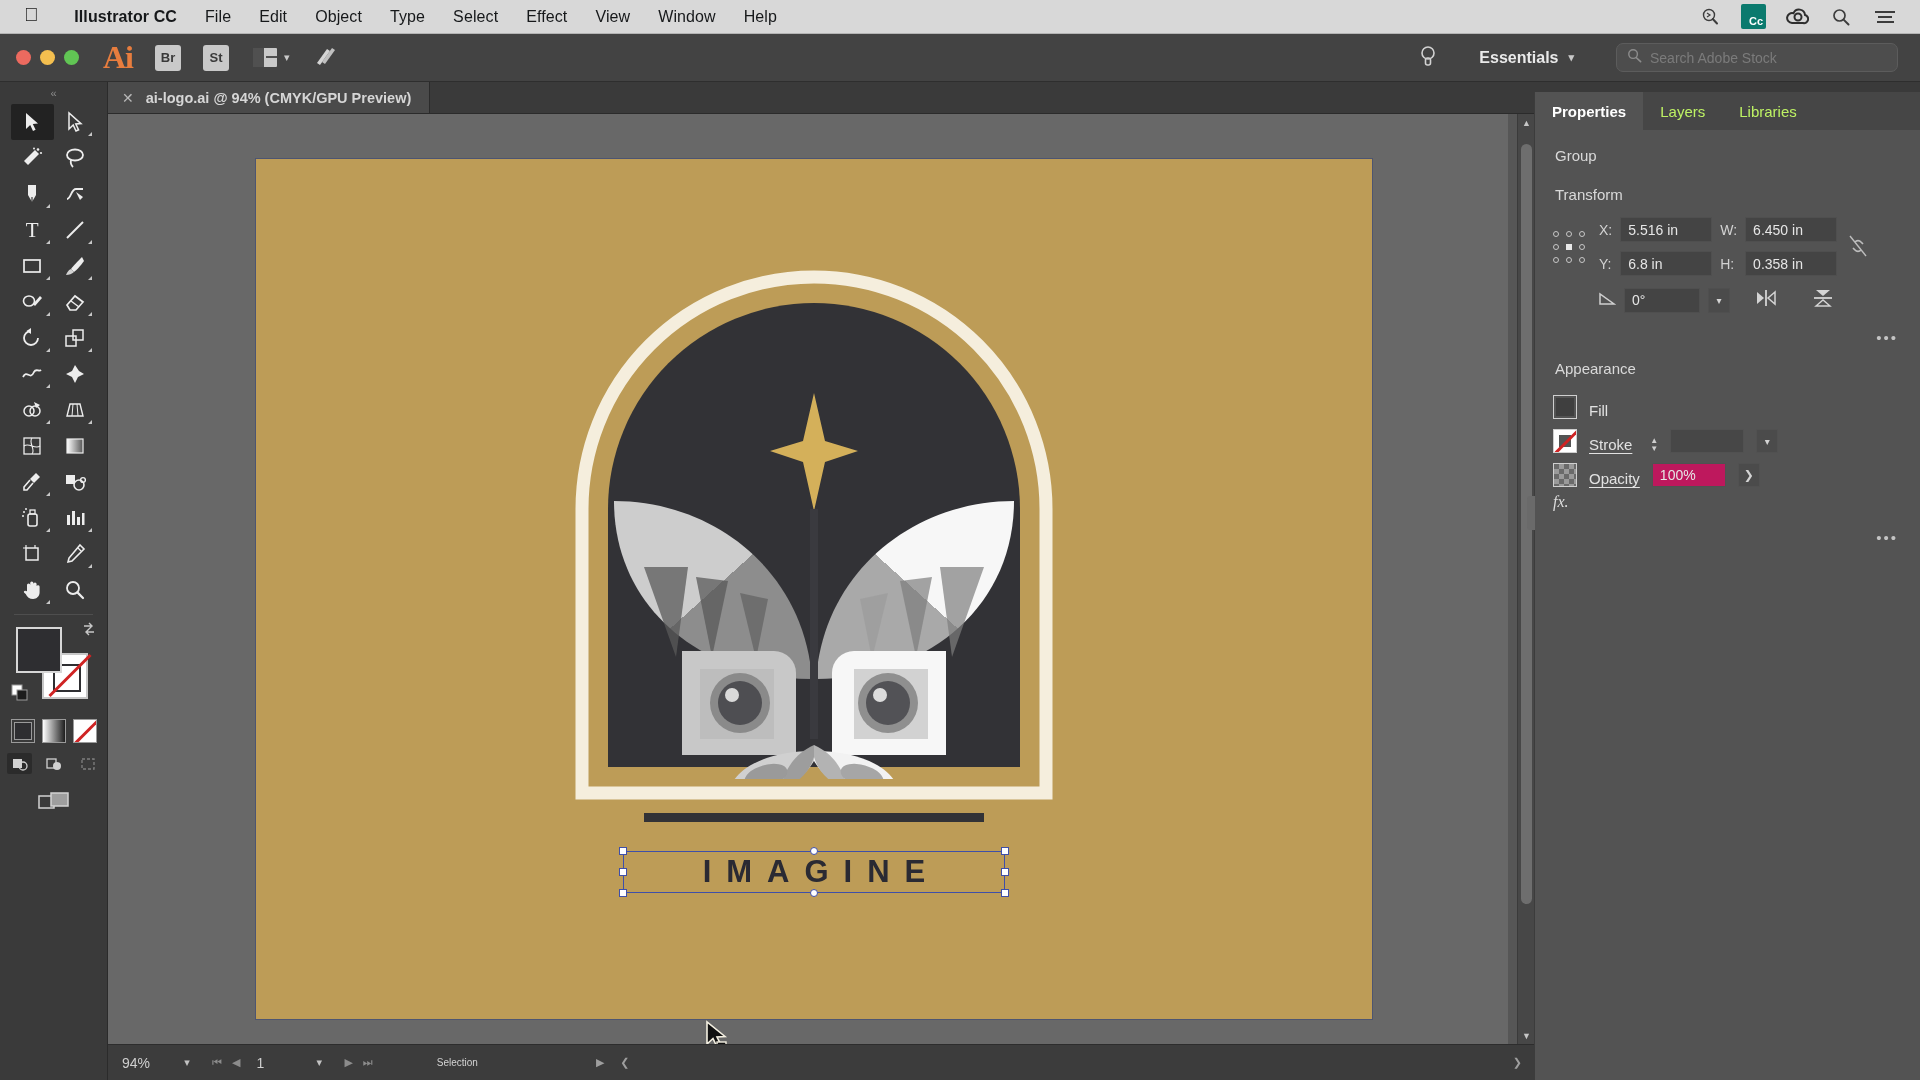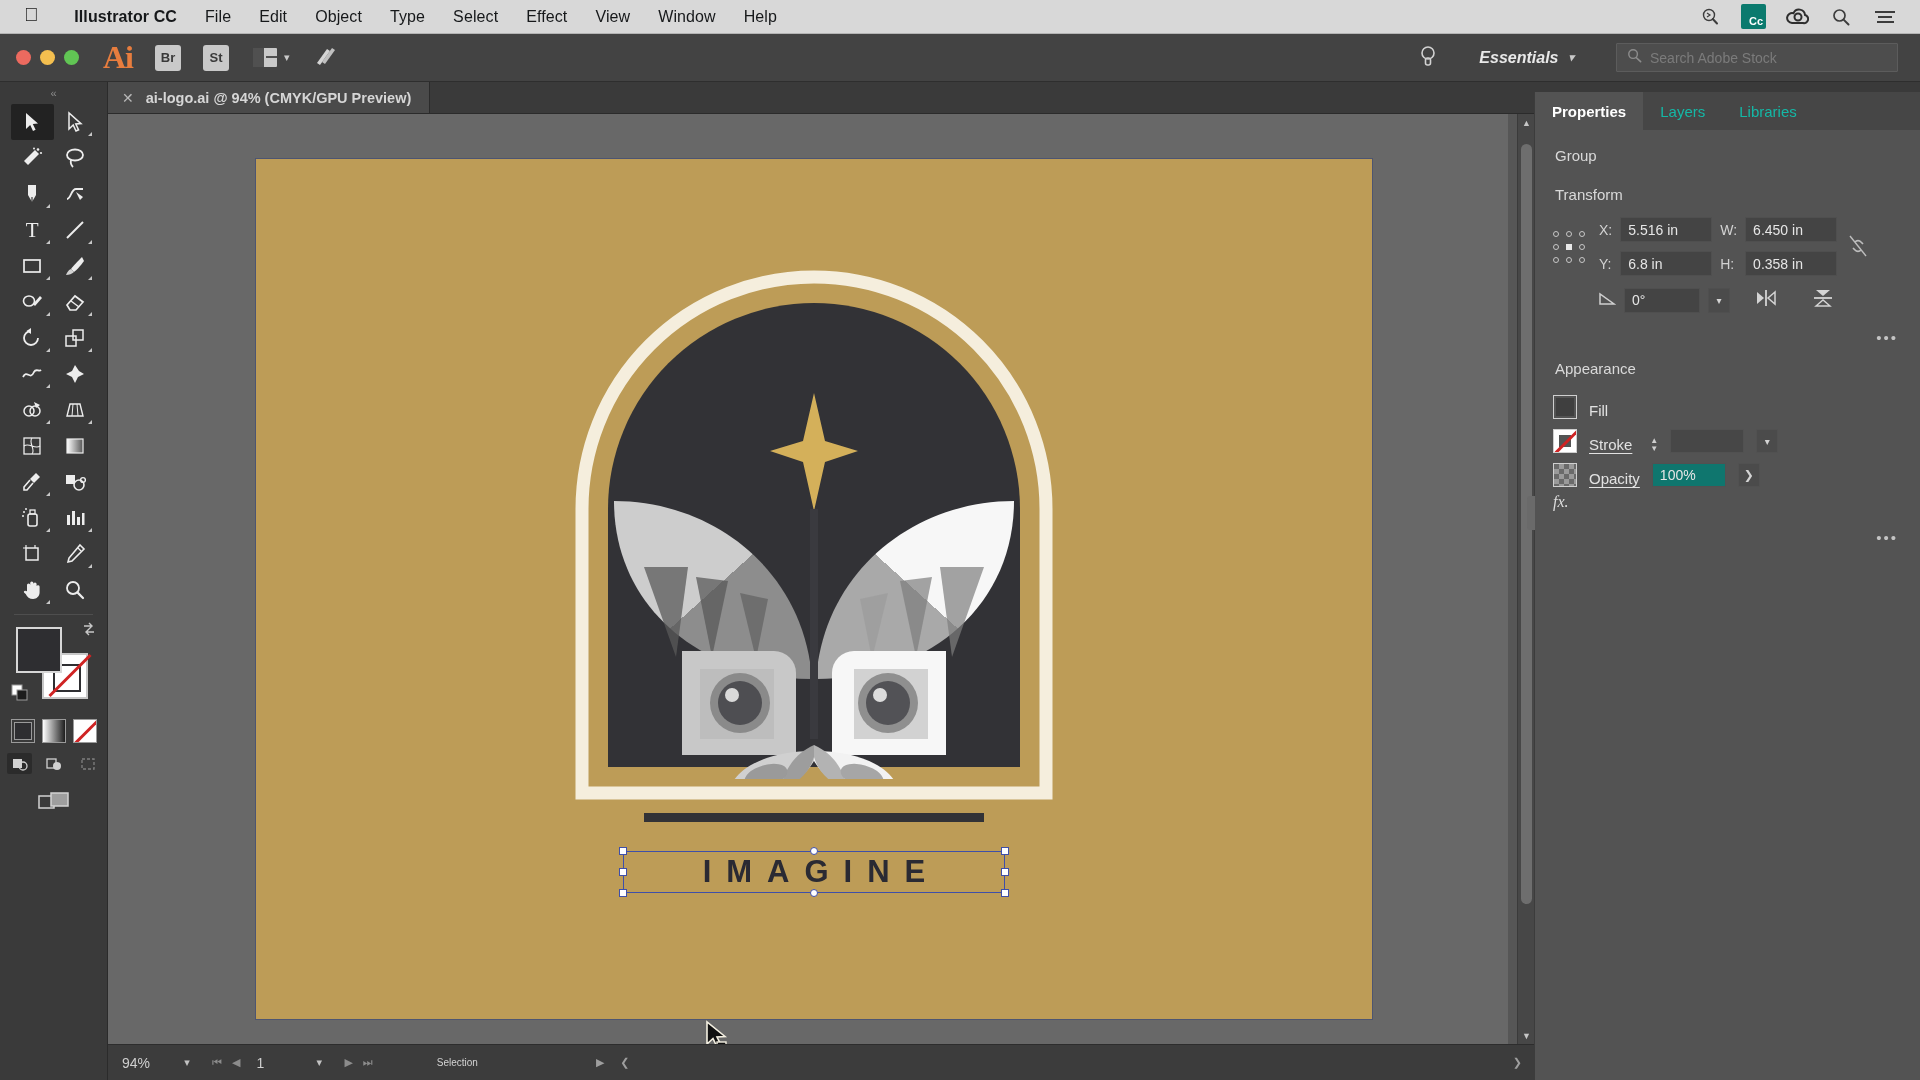--- a/index.html
+++ b/index.html
@@ -66,25 +66,25 @@
   .arrange-grid { width: 24px; height: 19px; background: #c9c9c9; position: relative; border-radius: 1px; }
   .arrange-grid::before { content:''; position:absolute; left:0; top:0; width:11px; height:19px; background:#505050; }
   .arrange-grid::after { content:''; position:absolute; left:13px; top:8px; width:11px; height:2px; background:#505050; }
   .chev { color: #c9c9c9; font-size: 11px; }
   .brush-ico { margin-left: 24px; color: #d5d5d5; }
   .appbar .right { margin-left: auto; display: flex; align-items: center; padding-right: 22px; gap: 0; }
   .bulb { color: #d2d2d2; margin-right: 30px; }
   .ws-select {
     display: flex; align-items: center; gap: 10px;
     color: #e9e9e9; font-size: 16px; font-weight: bold;
-    padding: 5px 12px; border-radius: 2px; font-style: italic;
+    padding: 5px 12px; border-radius: 2px;
   }
   .stock-search {
     margin-left: 30px; width: 282px; height: 29px;
-    background: #4d4d4d; border: 1px solid #5c5c5c; border-radius: 1px;
+    background: #4d4d4d; border: 1px solid #5c5c5c; border-radius: 7px;
     display: flex; align-items: center; padding: 0 10px; gap: 8px;
   }
   .stock-search .ph { color: #7b7b7b; font-size: 14px; }
 
   
   .tabbar {
     position: absolute; top: 82px; left: 108px; width: 1812px; height: 32px;
     background: #3a3a3a; border-bottom: 1px solid #2b2b2b;
     display: flex; align-items: stretch;
   }
@@ -174,21 +174,21 @@
   .st-status { margin-left: 56px; font-size: 10px; color: #d3d3d3; }
   .st-arrows { margin-left: 118px; display: flex; gap: 16px; color:#9e9e9e; font-size:11px; }
   .st-right { margin-left:auto; padding-right: 12px; color:#9e9e9e; font-size:11px;}
 
   
   .panel {
     position: absolute; top: 92px; right: 0; width: 386px; height: 998px;
     background: #535353; border-left: 1px solid #3c3c3c;
   }
   .panel-tabs { display: flex; align-items: stretch; height: 38px; background: #464646; }
-  .ptab { padding: 0 17px; display:flex; align-items:center; color: #14b8a6; font-size: 15px; }
+  .ptab { padding: 0 17px; display:flex; align-items:center; color: #bef264; font-size: 15px; }
   .ptab.active { background: #535353; color: #ffffff; font-weight: bold; }
   .p-section-title { color: #d9d9d9; font-size: 15px; padding: 17px 20px 0 20px; }
 
   .transform-rows { display: flex; padding: 14px 18px 0 18px; align-items: flex-start; }
   .anchor-grid { width: 34px; height: 34px; margin-top: 14px; position: relative; }
   .anchor-grid i {
     position: absolute; width: 6px; height: 6px; border: 1px solid #c6c6c6; border-radius: 50%;
   }
   .anchor-grid i.c { background: #e8e8e8; border-radius: 0; border-color:#e8e8e8; }
   .tfields { display: grid; grid-template-columns: auto 1fr auto 1fr; gap: 9px 8px; margin-left: 12px; align-items:center; }
@@ -211,21 +211,21 @@
   .ap-sw.stroke { background: #fff; overflow:hidden; }
   .ap-sw.stroke::before { content:''; position:absolute; left:5px; top:5px; width:12px; height:12px; background:#535353; }
   .ap-sw.stroke::after { content:''; position:absolute; left:-3px; top:10px; width:32px; height:3px; background:#cf2323; transform:rotate(-45deg); }
   .ap-sw.opacity { background:
       repeating-conic-gradient(#9a9a9a 0% 25%, #6a6a6a 0% 50%) 0 0/10px 10px; }
   .ap-lbl { color: #e2e2e2; font-size: 15px; text-decoration: underline; text-underline-offset: 3px; }
   .ap-lbl.plain { text-decoration: none; }
   .stepper { display:flex; flex-direction:column; color:#cfcfcf; font-size:8px; line-height:8px; margin-left: 6px;}
   .stroke-fld { width: 74px; height: 24px; background:#474747; border:1px solid #515151; }
   .stroke-chev { width: 22px; height: 24px; background:#4b4b4b; border:1px solid #515151; display:flex; align-items:center; justify-content:center; color:#d4d4d4; font-size:10px;}
-  .op-fld { width: 74px; height: 24px; background:#0f766e; border:1px solid #515151; color:#e6e6e6; font-size:14px; display:flex; align-items:center; padding:0 7px;}
+  .op-fld { width: 74px; height: 24px; background:#be185d; border:1px solid #515151; color:#e6e6e6; font-size:14px; display:flex; align-items:center; padding:0 7px;}
   .op-chev { width: 22px; height: 24px; background:#4b4b4b; border:1px solid #515151; display:flex; align-items:center; justify-content:center; color:#d4d4d4; font-size:12px;}
   .fx { padding: 6px 18px 0 18px; color: #dcdcdc; font-size: 16px; font-style: italic; font-family: "Liberation Serif", serif; }
 
   .qa-grid { padding: 10px 20px 0 20px; display: grid; grid-template-columns: 1fr 1fr; gap: 9px 10px; }
   .qa-btn {
     height: 29px; background: #5c5c5c; border: 1px solid #6a6a6a; border-radius: 2px;
     color: #eaeaea; font-size: 14px; display:flex; align-items:center; justify-content:center;
   }
   .qa-btn.wide { grid-column: span 2; }
 

